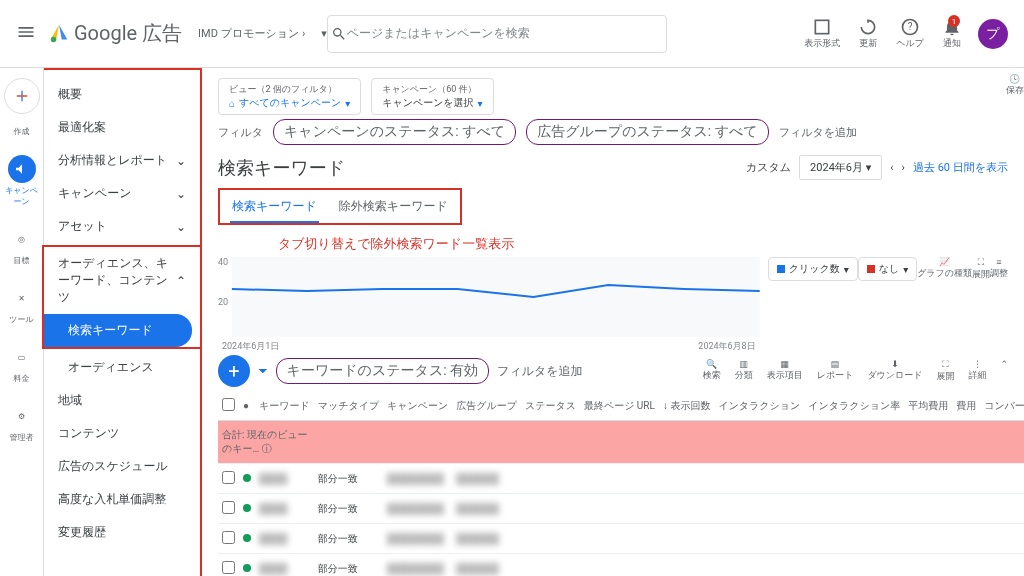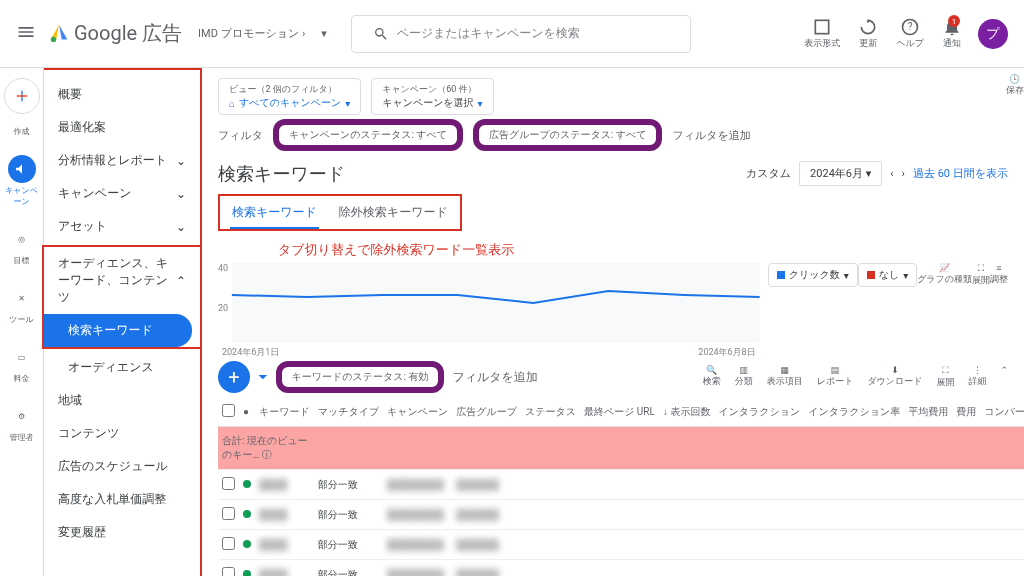--- a/index.html
+++ b/index.html
@@ -2,21 +2,21 @@
 <html><head>
 <meta charset="utf-8">
 <style>
 * { box-sizing: border-box; margin: 0; padding: 0; }
 body { font-family: Roboto, Arial, sans-serif; font-size: 12px; color: #3c4043; background: #fff; width: 1024px; height: 576px; overflow: hidden; }
 .header { height: 68px; display: flex; align-items: center; padding: 0 16px; border-bottom: 1px solid #dadce0; }
 .menu-icon { margin-right: 12px; color: #5f6368; cursor: pointer; }
 .logo { display: flex; align-items: center; gap: 4px; font-size: 20px; color: #5f6368; }
 .logo-svg { width: 22px; height: 22px; }
 .bc { margin-left: 16px; font-size: 11px; color: #5f6368; }
-.search { flex: 1; max-width: 340px; margin-left: 24px; height: 38px; border: 1px solid #dadce0; border-radius: 4px; display: flex; align-items: center; padding: 0 21px; color: #5f6368; gap: 8px; }
+.search { flex: 1; max-width: 340px; height: 38px; border: 1px solid #dadce0; border-radius: 4px; display: flex; align-items: center; padding: 0 3px; color: #5f6368; }
 .hdr-icons { margin-left: auto; display: flex; gap: 18px; align-items: center; }
 .hdr-icon { display: flex; flex-direction: column; align-items: center; font-size: 9px; color: #5f6368; cursor: pointer; }
 .hdr-icon svg { width: 20px; height: 20px; }
 .avatar { width: 30px; height: 30px; border-radius: 50%; background: #7b1fa2; color: #fff; display: flex; align-items: center; justify-content: center; font-size: 13px; margin-left: 16px; }
 .main { display: flex; height: calc(100% - 56px); }
 .rail { width: 44px; border-right: 1px solid #dadce0; display: flex; flex-direction: column; align-items: center; padding-top: 10px; gap: 6px; }
 .rail-btn { width: 36px; height: 36px; border-radius: 50%; background: #fff; border: 1px solid #dadce0; display: flex; align-items: center; justify-content: center; cursor: pointer; }
 .rail-item { width: 40px; text-align: center; font-size: 8px; color: #5f6368; padding: 6px 0; cursor: pointer; }
 .rail-item.active { color: #1a73e8; }
 .rail-item .ic { width: 28px; height: 28px; margin: 0 auto 2px; border-radius: 50%; display: flex; align-items: center; justify-content: center; }
@@ -24,21 +24,21 @@
 .nav { width: 158px; border-right: 2px solid #d93025; padding: 8px 0; border-top: 2px solid #d93025; border-bottom: 6px solid #ef4444;}
 .nav-item { padding: 8px 14px; font-size: 12px; color: #3c4043; display: flex; align-items: center; justify-content: space-between; cursor: pointer; }
 .nav-sub { padding-left: 24px; }
 .nav-active { background: #1a73e8; color: #fff; border-radius: 0 16px 16px 0; margin-right: 8px; }
 .nav-group-box { border: 2px solid #d93025; margin: 2px -2px; }
 .content { flex: 1; padding: 10px 16px 0 16px; overflow: hidden; position: relative; }
 .filters-row { display: flex; gap: 10px; align-items: center; margin-bottom: 4px; }
 .sel-box { border: 1px solid #dadce0; border-radius: 4px; padding: 4px 10px; font-size: 10px; cursor: pointer; }
 .sel-box .tiny { font-size: 9px; color: #5f6368; }
 .sel-box .val { color: #1a73e8; display: flex; align-items: center; gap: 4px; }
-.chip { border: 6px solid #701a75; border-radius: 12px; padding: 3px 10px; font-size: 10px; color: #5f6368; }
+.chip { border: 1px solid #701a75; border-radius: 12px; padding: 3px 10px; font-size: 14px; color: #5f6368; }
 .float-save { position: absolute; top: 6px; right: 0; text-align: center; font-size: 9px; color: #5f6368; }
 .title-row { display: flex; align-items: center; justify-content: space-between; margin-top: 10px; }
 .page-title { font-size: 18px; color: #3c4043; }
 .date-ctrl { display: flex; align-items: center; gap: 8px; font-size: 11px; }
 .date-sel { border: 1px solid #dadce0; padding: 4px 10px; border-radius: 2px; }
 .link-blue { color: #1a73e8; cursor: pointer; }
 .tabs { display: flex; gap: 18px; border: 2px solid #d93025; width: fit-content; margin-top: 8px; padding: 4px 10px 0 10px; }
 .tab { padding: 4px 2px 6px; font-size: 12px; cursor: pointer; color: #5f6368; }
 .tab.active { color: #1a73e8; border-bottom: 2px solid #1a73e8; }
 .annot { color: #d93025; font-size: 13px; margin: 10px 0 4px 60px; }

